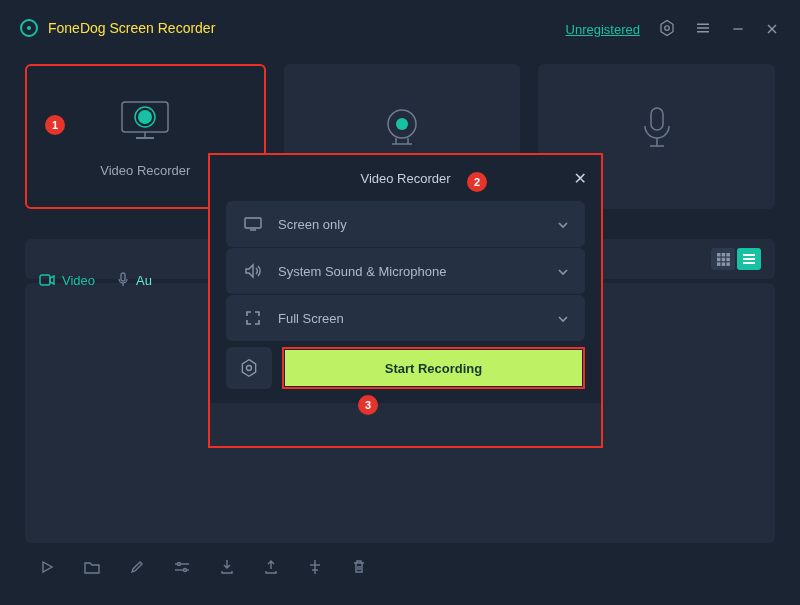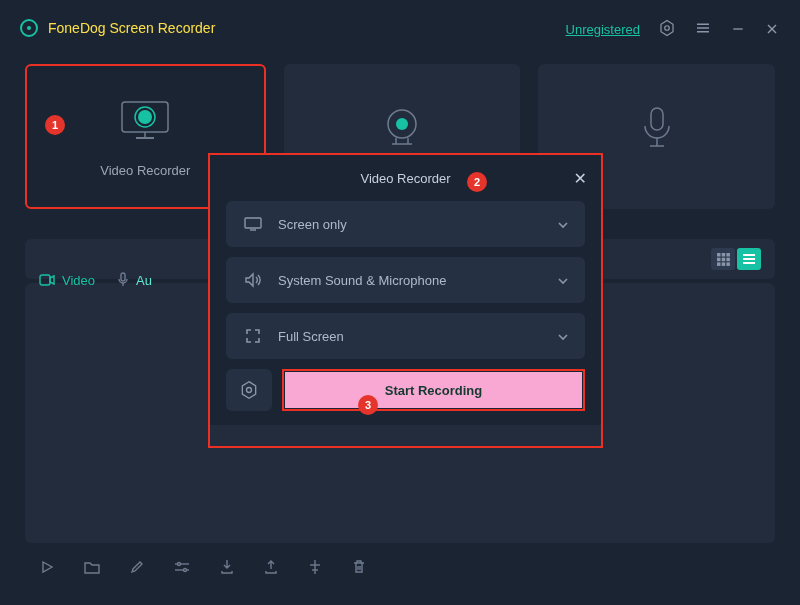--- a/index.html
+++ b/index.html
@@ -33,29 +33,29 @@
     
     .toolbar { display:flex; align-items:center; gap:30px; padding: 16px 40px; }
     .toolbar svg { color:#6e7b8f; }
     
     .dialog-border { position:absolute; left:208px; top:153px; width:395px; height:295px; border:2px solid #ed3024; z-index:15; pointer-events:none; }
     .dialog { position:absolute; left:210px; top:155px; width:391px; background:#1b2432; z-index:20; padding: 0 0 14px; border-radius:2px; }
     .dialog-header { display:flex; align-items:center; justify-content:center; height:46px; position:relative; }
     .dialog-title { font-size:13px; color:#c5d0e0; }
     .dialog-close { position:absolute; right:14px; top:14px; color:#c5d0e0; cursor:pointer; font-size:16px; }
     
-    .option-row { margin: 0 16px 10px; height:46px; background:#263043; border-radius:6px; display:flex; align-items:center; padding:0 16px; cursor:pointer; }
+    .option-row { margin: 0 16px 1px; height:46px; background:#263043; border-radius:6px; display:flex; align-items:center; padding:0 16px; cursor:pointer; }
     .option-icon { width:22px; display:flex; justify-content:center; color:#8a96a8; margin-right:14px; }
     .option-label { font-size:13px; color:#aeb9ca; }
     .option-chevron { margin-left:auto; color:#8a96a8; }
     
     .start-row { display:flex; margin:6px 16px 0; gap:10px; }
     .settings-btn { width:46px; height:42px; background:#263043; border-radius:6px; display:flex; align-items:center; justify-content:center; color:#8a96a8; cursor:pointer; }
     .start-btn-wrap { flex:1; border:2px solid #ed3024; padding:1px; }
-    .start-btn { width:100%; height:36px; background:#f9a8d4; color:#14392f; font-size:13px; font-weight:600; display:flex; align-items:center; justify-content:center; cursor:pointer; border:none; }
+    .start-btn { width:100%; height:36px; background:#bef264; color:#14392f; font-size:13px; font-weight:600; display:flex; align-items:center; justify-content:center; cursor:pointer; border:none; }
     
     .badge1 { top:115px; left:45px; }
     .badge2 { top:172px; left:467px; }
     .badge3 { top:395px; left:358px; }
   </style>
 </head>
 <body>
 
 <div class="titlebar">
   <div class="logo-circle"></div>

